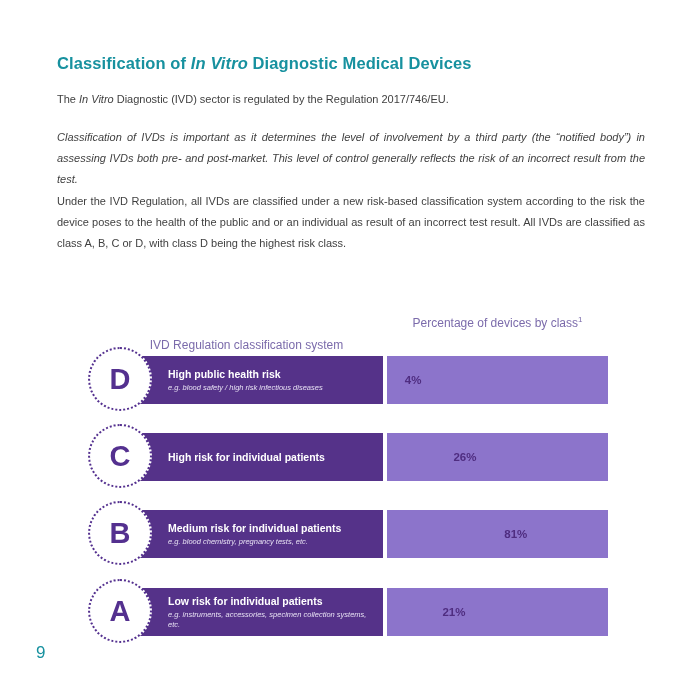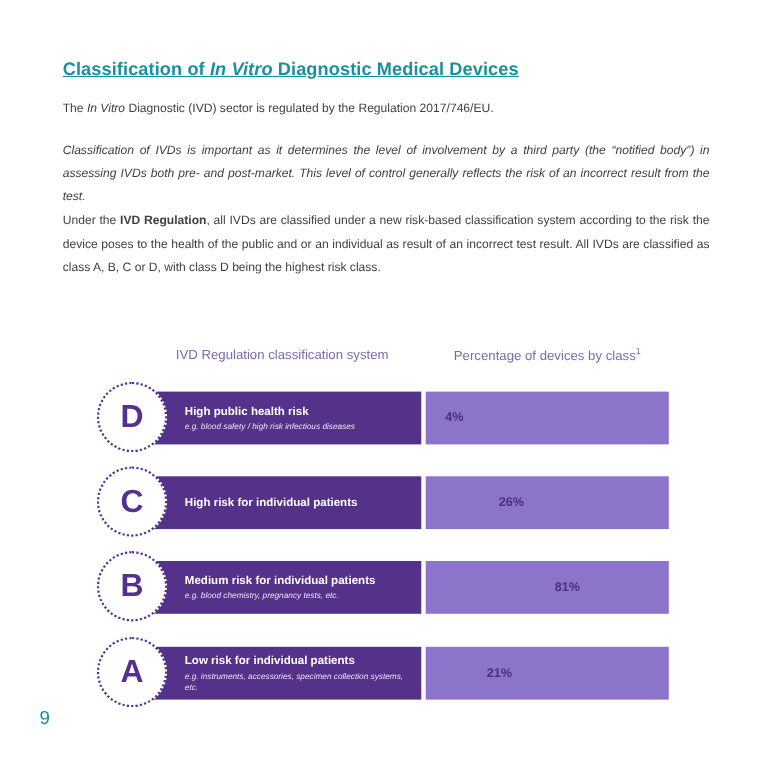--- a/index.html
+++ b/index.html
@@ -3,37 +3,37 @@
 <meta charset="utf-8">
 <style>
   * { margin:0; padding:0; box-sizing:border-box; }
   html,body { background:#fff; }
   .page {
     position:relative; width:700px; height:700px; background:#ffffff;
     font-family:"Liberation Sans", sans-serif; color:#3f3f3f; overflow:hidden;
   }
   .doc-title {
     position:absolute; left:57px; top:54px; width:600px;
-    font-size:16.5px; font-weight:bold; color:#17919f; letter-spacing:.1px;text-decoration:underline;
+    font-size:16.5px; font-weight:bold; color:#17919f; letter-spacing:.1px;
   }
   .doc-title .it { font-style:italic; }
   .para {
     position:absolute; left:57px; width:588px;
     font-size:11px; line-height:21px; color:#3f3f3f;
   }
   .p1 { top:89px; }
   .p2 { top:127px; font-style:italic; text-align:justify; }
   .p3 { top:191px; text-align:justify; }
   .p1 .it { font-style:italic; }
-  .p3 .bd { font-weight:bold; }
+  .p3 .bd { font-weight:normal; }
 
   .col-header {
     position:absolute; top:315px; font-size:12px; color:#7b6bab; text-align:center;
   }
-  .hdr-left  { left:130px; width:253px; }
+  .hdr-left  { left:120px; width:253px;margin-top:23px; }
   .hdr-right { left:387px; width:221px; }
   .col-header sup { font-size:8px; }
 
   .row { position:absolute; left:88px; width:524px; height:48px; }
   .row-d { top:356px; } .row-c { top:433px; } .row-b { top:510px; } .row-a { top:588px; }
 
   .class-circle {
     position:absolute; left:0; top:-9px; width:64px; height:64px;
     background:#ffffff; border:2px dotted #54308f; border-radius:50%;
     display:flex; align-items:center; justify-content:center; z-index:2;

